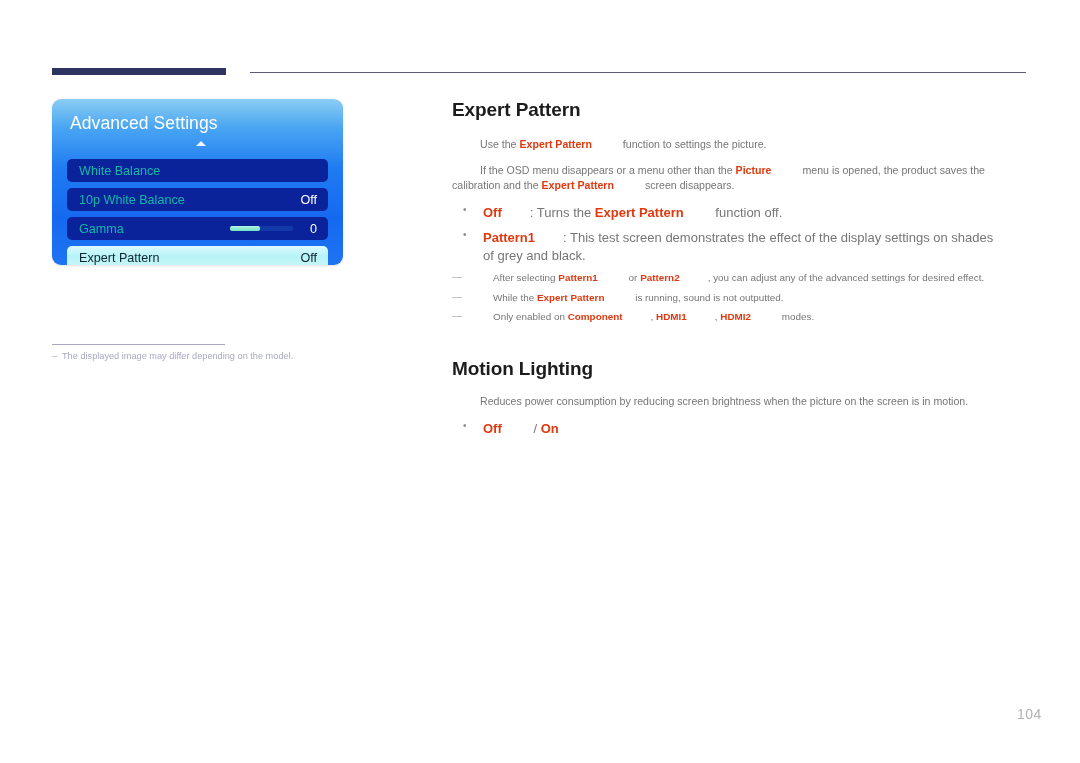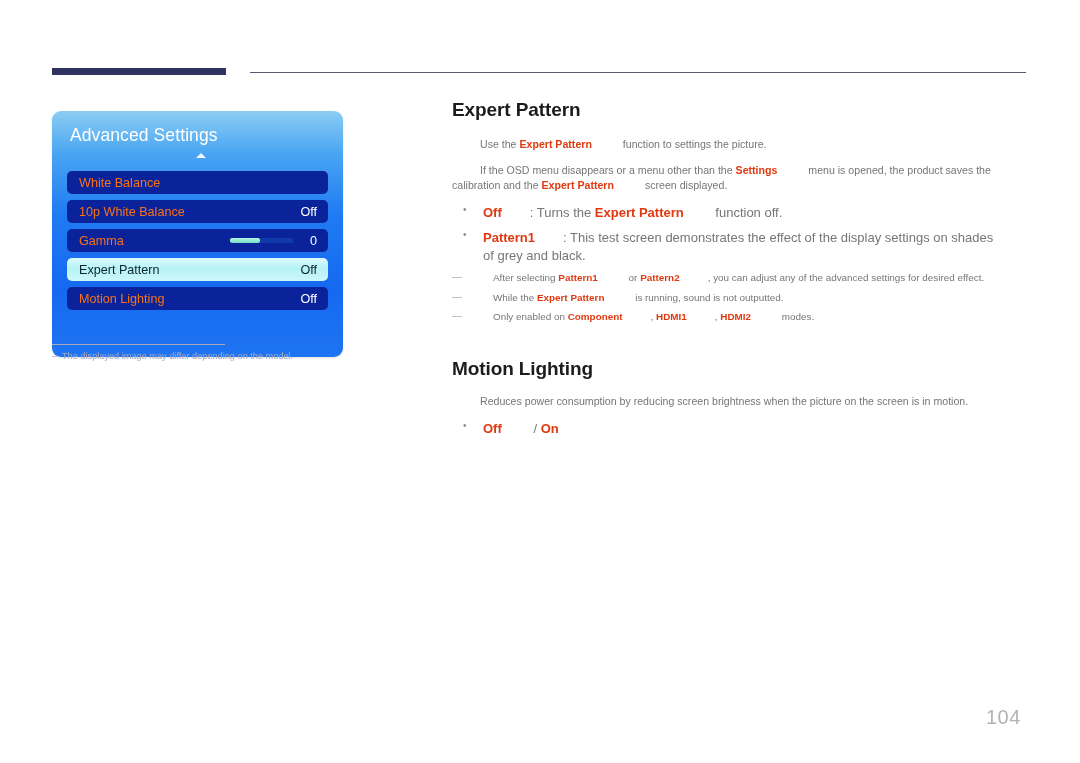--- a/index.html
+++ b/index.html
@@ -38,23 +38,23 @@
     top: 4px;
     width: 776px;
     height: 1px;
     background: #5a5a78;
   }
 
   
   .osd-panel {
     position: absolute;
     left: 52px;
-    top: 111px;
+    top: 99px;
     width: 291px;
-    height: 246px;
+    height: 166px;
     border-radius: 9px;
     background: linear-gradient(to bottom,
         #8ccdf4 0%,
         #4aa6f2 17%,
         #1f7bf2 42%,
         #1569f0 72%,
         #1f74f2 100%);
     box-shadow: 0 1px 2px rgba(0,0,0,0.12);
     overflow: hidden;
   }
@@ -90,21 +90,21 @@
     height: 23px;
     margin-bottom: 6px;
     border-radius: 5px;
     background: #0a239b;
     display: flex;
     align-items: center;
     box-sizing: border-box;
     padding: 0 11px 0 12px;
   }
   .osd-row .label {
-    color: #f97316;
+    color: #14b8a6;
     font-size: 12.6px;
     white-space: nowrap;
   }
   .osd-row .value {
     margin-left: auto;
     color: #ffffff;
     font-size: 12.6px;
   }
   .osd-row.selected {
     background: linear-gradient(to bottom, #ddfaff 0%, #b6f3f6 45%, #cdf7fa 100%);
@@ -235,23 +235,23 @@
     font-size: 10px;
   }
   .note .kw {
     color: #e0390f;
     font-weight: bold;
   }
 
   
   .page-number {
     position: absolute;
-    left: 986px;
+    left: 1017px;
     top: 706px;
-    font-size: 20px;
+    font-size: 14px;
     color: #b3b3b3;
     letter-spacing: 0.5px;
   }
 </style>
 </head>
 <body>
 
 <div class="header-rule">
   <div class="block"></div>
   <div class="line"></div>
@@ -289,21 +289,21 @@
 
 <div class="foot-rule"></div>
 <div class="foot-note">
   <span class="dash">–</span>
   <span>The displayed image may differ depending on the model.</span>
 </div>
 
 <div class="content" id="content-column">
     <h2 class="section-title">Expert Pattern</h2>
     <p class="para"><span class="kw-plain">Use the </span><span class="kw">Expert Pattern</span><span class="kw-plain"> function to settings the picture.</span></p>
-    <p class="para"><span class="kw-plain">If the OSD menu disappears or a menu other than the </span><span class="kw">Settings</span><span class="kw-plain"> menu is opened, the product saves the calibration and the </span><span class="kw">Expert Pattern</span><span class="kw-plain"> screen displayed.</span></p>
+    <p class="para"><span class="kw-plain">If the OSD menu disappears or a menu other than the </span><span class="kw">Picture</span><span class="kw-plain"> menu is opened, the product saves the calibration and the </span><span class="kw">Expert Pattern</span><span class="kw-plain"> screen disappears.</span></p>
     <ul class="bullets">
       <li><span class="kw">Off</span><span class="kw-plain">: Turns the </span><span class="kw">Expert Pattern</span><span class="kw-plain"> function off.</span></li>
       <li><span class="kw">Pattern1</span><span class="kw-plain">: This test screen demonstrates the effect of the display settings on shades of grey and black.</span></li>
     </ul>
     <div class="notes">
       <div class="note"><span class="ndash">—</span><span class="kw-plain">After selecting </span><span class="kw">Pattern1</span><span class="kw-plain"> or </span><span class="kw">Pattern2</span><span class="kw-plain">, you can adjust any of the advanced settings for desired effect.</span></div>
       <div class="note"><span class="ndash">—</span><span class="kw-plain">While the </span><span class="kw">Expert Pattern</span><span class="kw-plain"> is running, sound is not outputted.</span></div>
       <div class="note"><span class="ndash">—</span><span class="kw-plain">Only enabled on </span><span class="kw">Component</span><span class="kw-plain">, </span><span class="kw">HDMI1</span><span class="kw-plain">, </span><span class="kw">HDMI2</span><span class="kw-plain"> modes.</span></div>
     </div>
     <h2 class="section-title second">Motion Lighting</h2>

